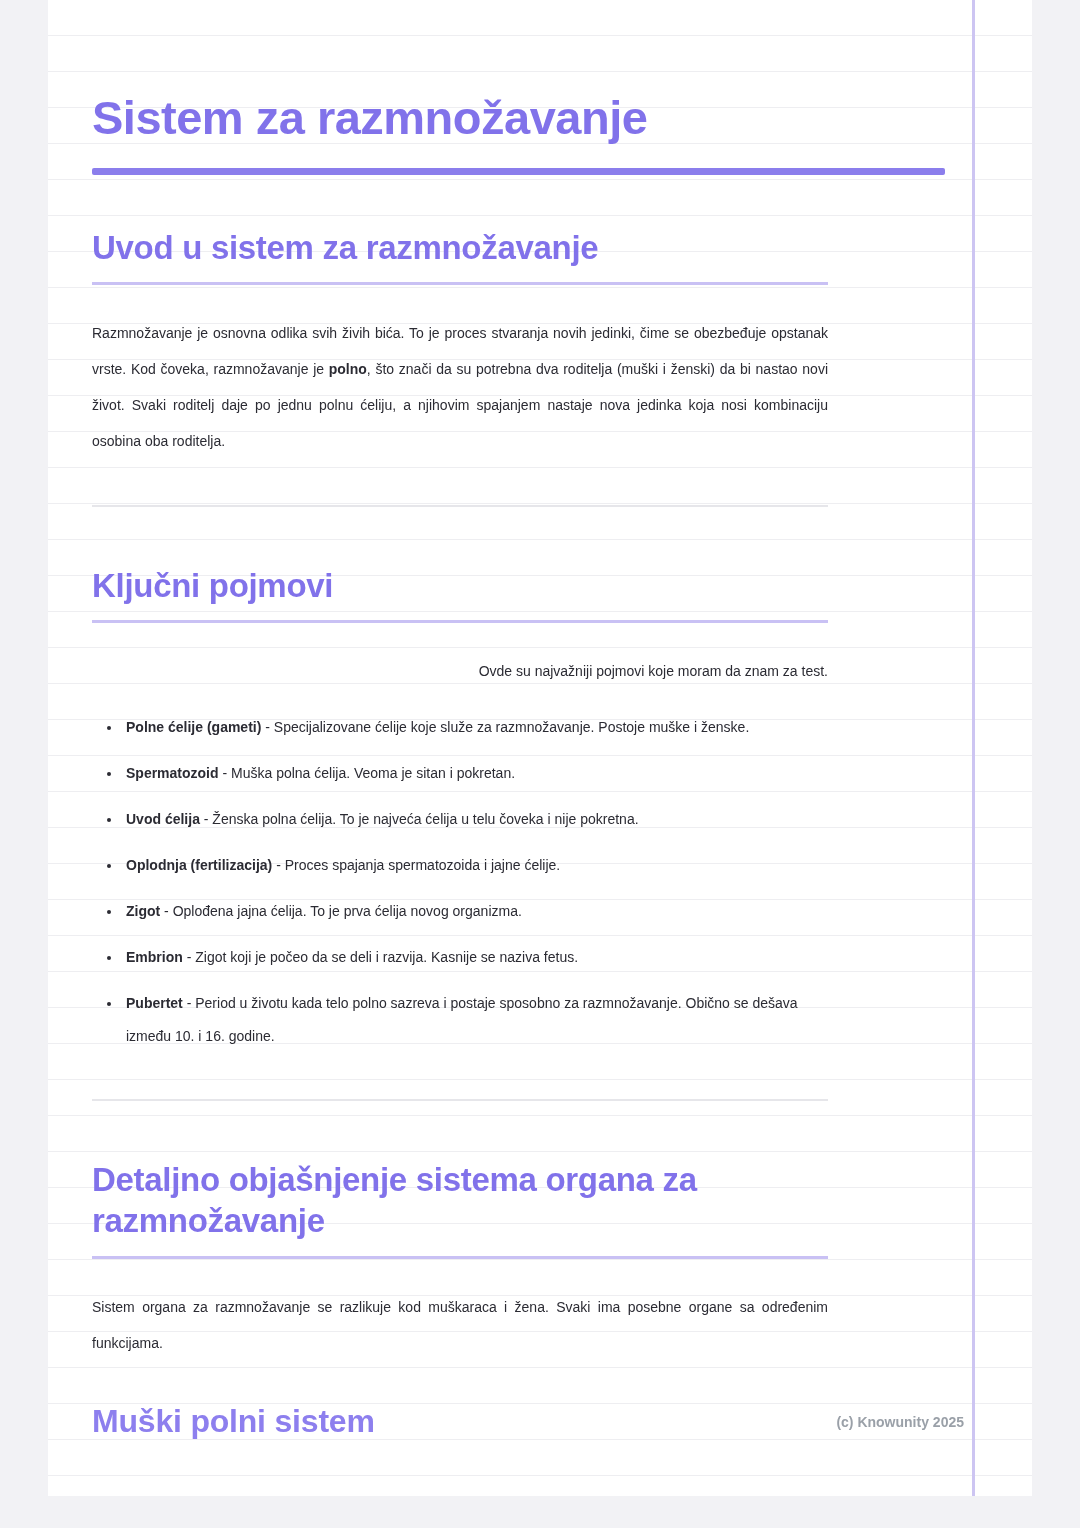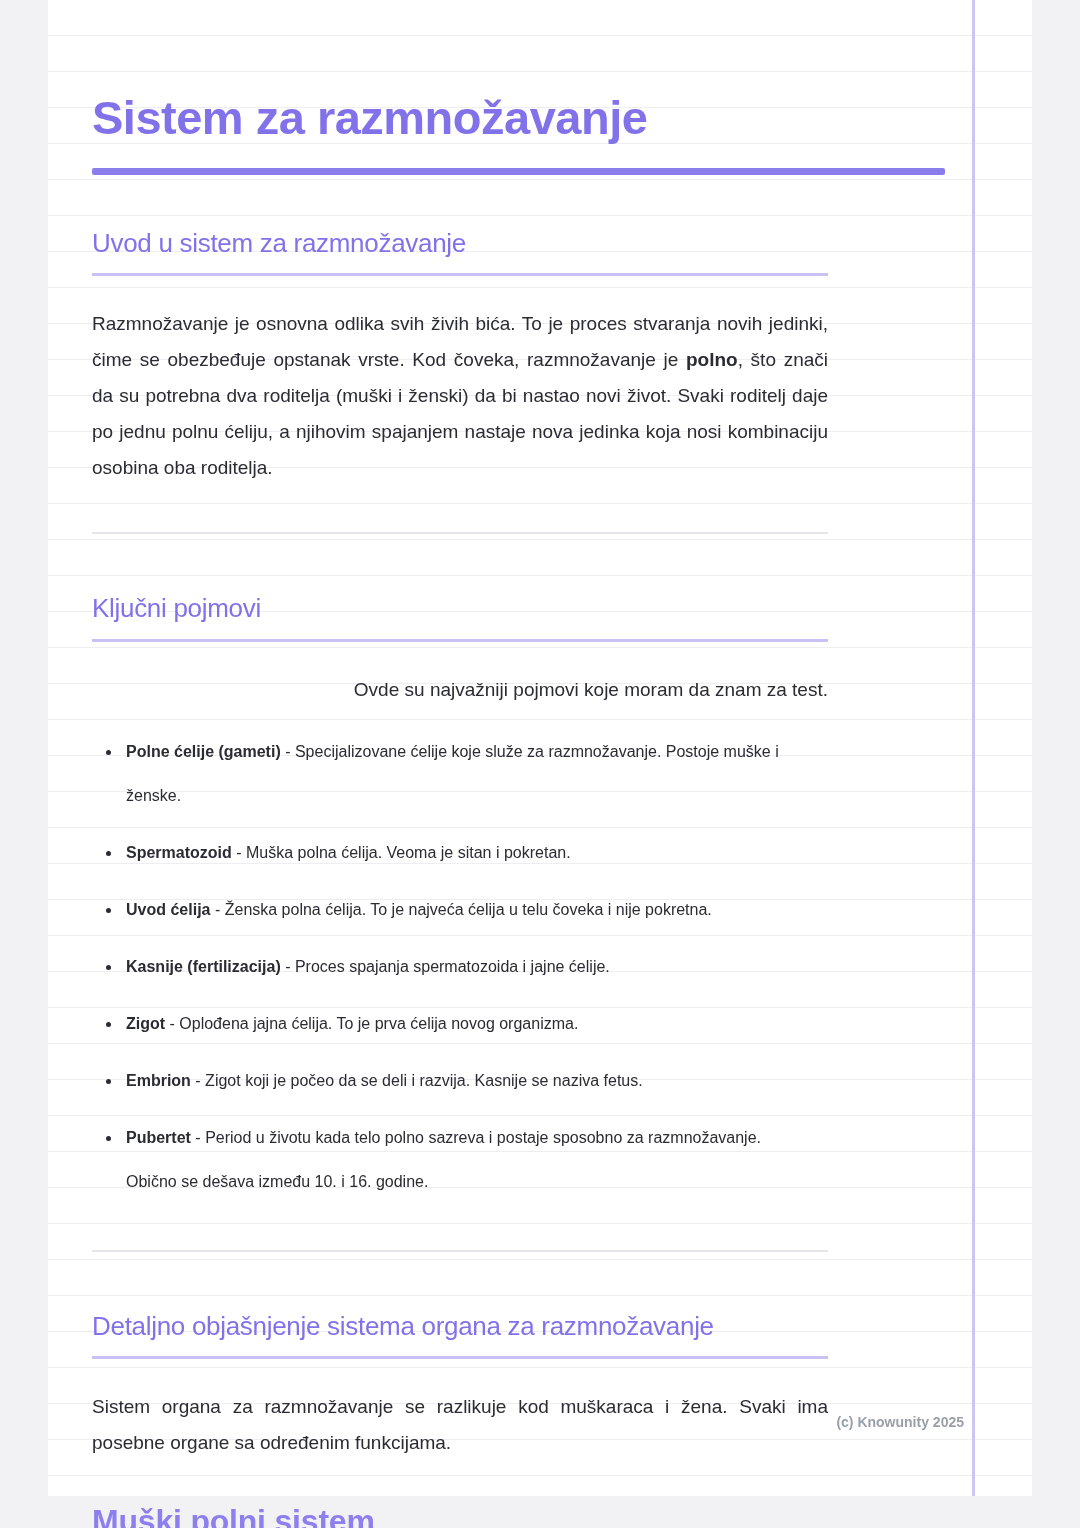--- a/index.html
+++ b/index.html
@@ -50,58 +50,58 @@
   }
   .h1-rule {
     width: 853px;
     height: 7px;
     background: #8b7eec;
     border-radius: 2px;
     margin: 0 0 52px 0;
   }
   h2 {
     margin: 0 0 14px 0;
-    font-size: 26px;
+    font-size: 33px;
     line-height: 1.25;
-    font-weight: 400;
+    font-weight: 700;
     letter-spacing: -0.3px;
     color: #8172ea;
     width: 736px;
   }
   .h2-rule {
     width: 736px;
     height: 3px;
     background: #c9c1f4;
     margin: 0 0 30px 0;
   }
   p.body-text {
     margin: 0;
     width: 736px;
-    font-size: 19px;
+    font-size: 14px;
     line-height: 36px;
     color: #2b2b33;
     text-align: justify;
   }
   p.body-text-left {
     text-align: right;
   }
   .divider {
     width: 736px;
     height: 2px;
     background: #e6e6ea;
     margin: 46px 0 58px 0;
   }
   ul.terms {
     margin: 22px 0 0 0;
     padding: 0 0 0 30px;
     width: 720px;
   }
   ul.terms li {
-    font-size: 16px;
-    line-height: 44px;
+    font-size: 14px;
+    line-height: 33px;
     color: #2b2b33;
     margin: 0 0 13px 0;
     padding-left: 4px;
   }
   ul.terms li::marker {
     color: #2b2b33;
   }
   strong { font-weight: 700; }
   h3 {
     margin: 42px 0 0 0;
@@ -140,21 +140,21 @@
 
     <section>
       <h2>Ključni pojmovi</h2>
       <div class="h2-rule"></div>
       <p class="body-text body-text-left">Ovde su najvažniji pojmovi koje moram da znam za test.</p>
 
       <ul class="terms">
         <li><strong>Polne ćelije (gameti)</strong><span> - Specijalizovane ćelije koje služe za razmnožavanje. Postoje muške i ženske.</span></li>
         <li><strong>Spermatozoid</strong><span> - Muška polna ćelija. Veoma je sitan i pokretan.</span></li>
         <li><strong>Uvod ćelija</strong><span> - Ženska polna ćelija. To je najveća ćelija u telu čoveka i nije pokretna.</span></li>
-        <li><strong>Kasnije (fertilizacija)</strong><span> - Proces spajanja spermatozoida i jajne ćelije.</span></li>
+        <li><strong>Oplodnja (fertilizacija)</strong><span> - Proces spajanja spermatozoida i jajne ćelije.</span></li>
         <li><strong>Zigot</strong><span> - Oplođena jajna ćelija. To je prva ćelija novog organizma.</span></li>
         <li><strong>Embrion</strong><span> - Zigot koji je počeo da se deli i razvija. Kasnije se naziva fetus.</span></li>
         <li><strong>Pubertet</strong><span> - Period u životu kada telo polno sazreva i postaje sposobno za razmnožavanje. Obično se dešava između 10. i 16. godine.</span></li>
       </ul>
     </section>
 
     <div class="divider"></div>
 
     <section>
       <h2>Detaljno objašnjenje sistema organa za razmnožavanje</h2>

